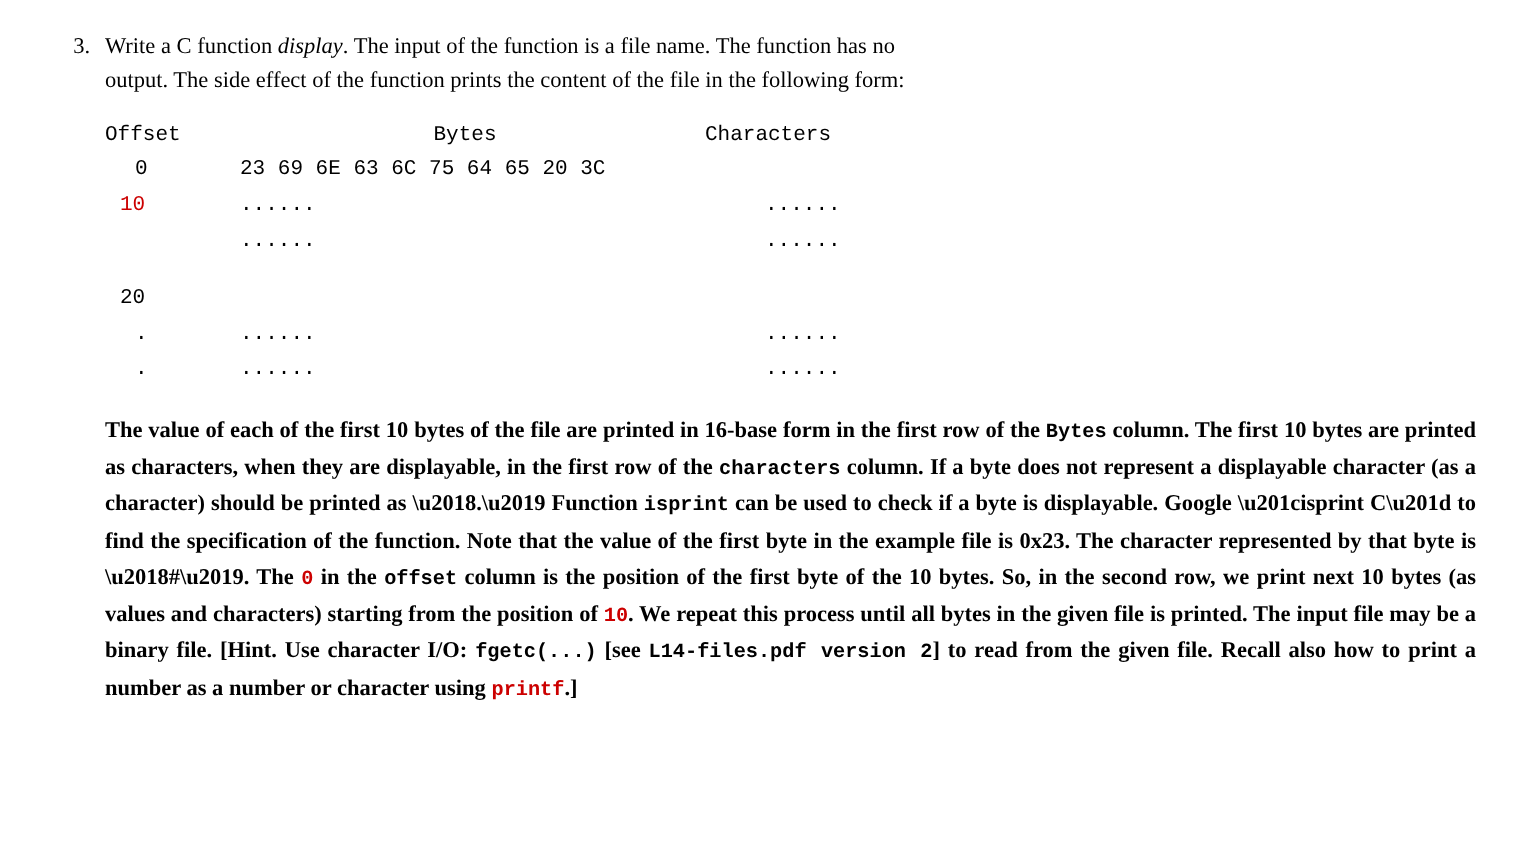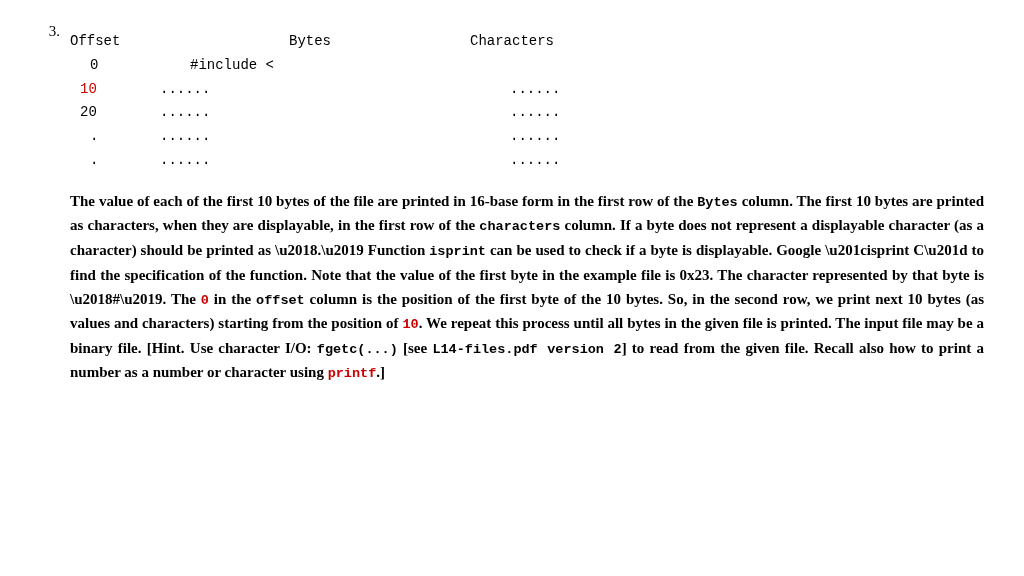--- a/index.html
+++ b/index.html
@@ -85,40 +85,44 @@
       font-size: 13.5px;
       color: #cc0000;
     }
   </style>
 </head>
 <body>
 
 <div class="question-container">
   <div class="question-number">3.</div>
   <div class="question-body">
+    <div class="question-text">
+      <span>Write a C function </span><em>display</em><span>. The input of the function is a file name. The function has no</span><br>
+      <span>output. The side effect of the function prints the content of the file in the following form:</span>
+    </div>
 
     <div class="table-section">
 
       <div class="table-row">
         <span class="col-offset">Offset</span>
         <span class="col-bytes">Bytes</span>
         <span class="col-chars">Characters</span>
       </div>
 
       <div class="table-row">
         <span class="col-offset" style="padding-left: 20px;">0</span>
-        <span class="col-chars" style="padding-left: 40px;">#include &lt;</span>
+        <span class="col-bytes" style="text-align: left; padding-left: 10px;">23 69 6E 63 6C 75 64 65 20 3C</span>
       </div>
       <div class="table-row">
         <span class="col-offset" style="padding-left: 10px; color: #cc0000;">10</span>
         <span class="col-bytes" style="text-align: left; padding-left: 10px;">......</span>
         <span class="col-chars" style="padding-left: 40px;">......</span>
       </div>
       <div class="table-row">
-        <span class="col-offset" style="padding-left: 10px;">20</span>
+        <span class="col-offset" style="padding-left: 10px; margin-top: 38px;">20</span>
         <span class="col-bytes" style="text-align: left; padding-left: 10px;">......</span>
         <span class="col-chars" style="padding-left: 40px;">......</span>
       </div>
       <div class="table-row">
         <span class="col-offset" style="padding-left: 20px;">.</span>
         <span class="col-bytes" style="text-align: left; padding-left: 10px;">......</span>
         <span class="col-chars" style="padding-left: 40px;">......</span>
       </div>
       <div class="table-row">
         <span class="col-offset" style="padding-left: 20px;">.</span>

